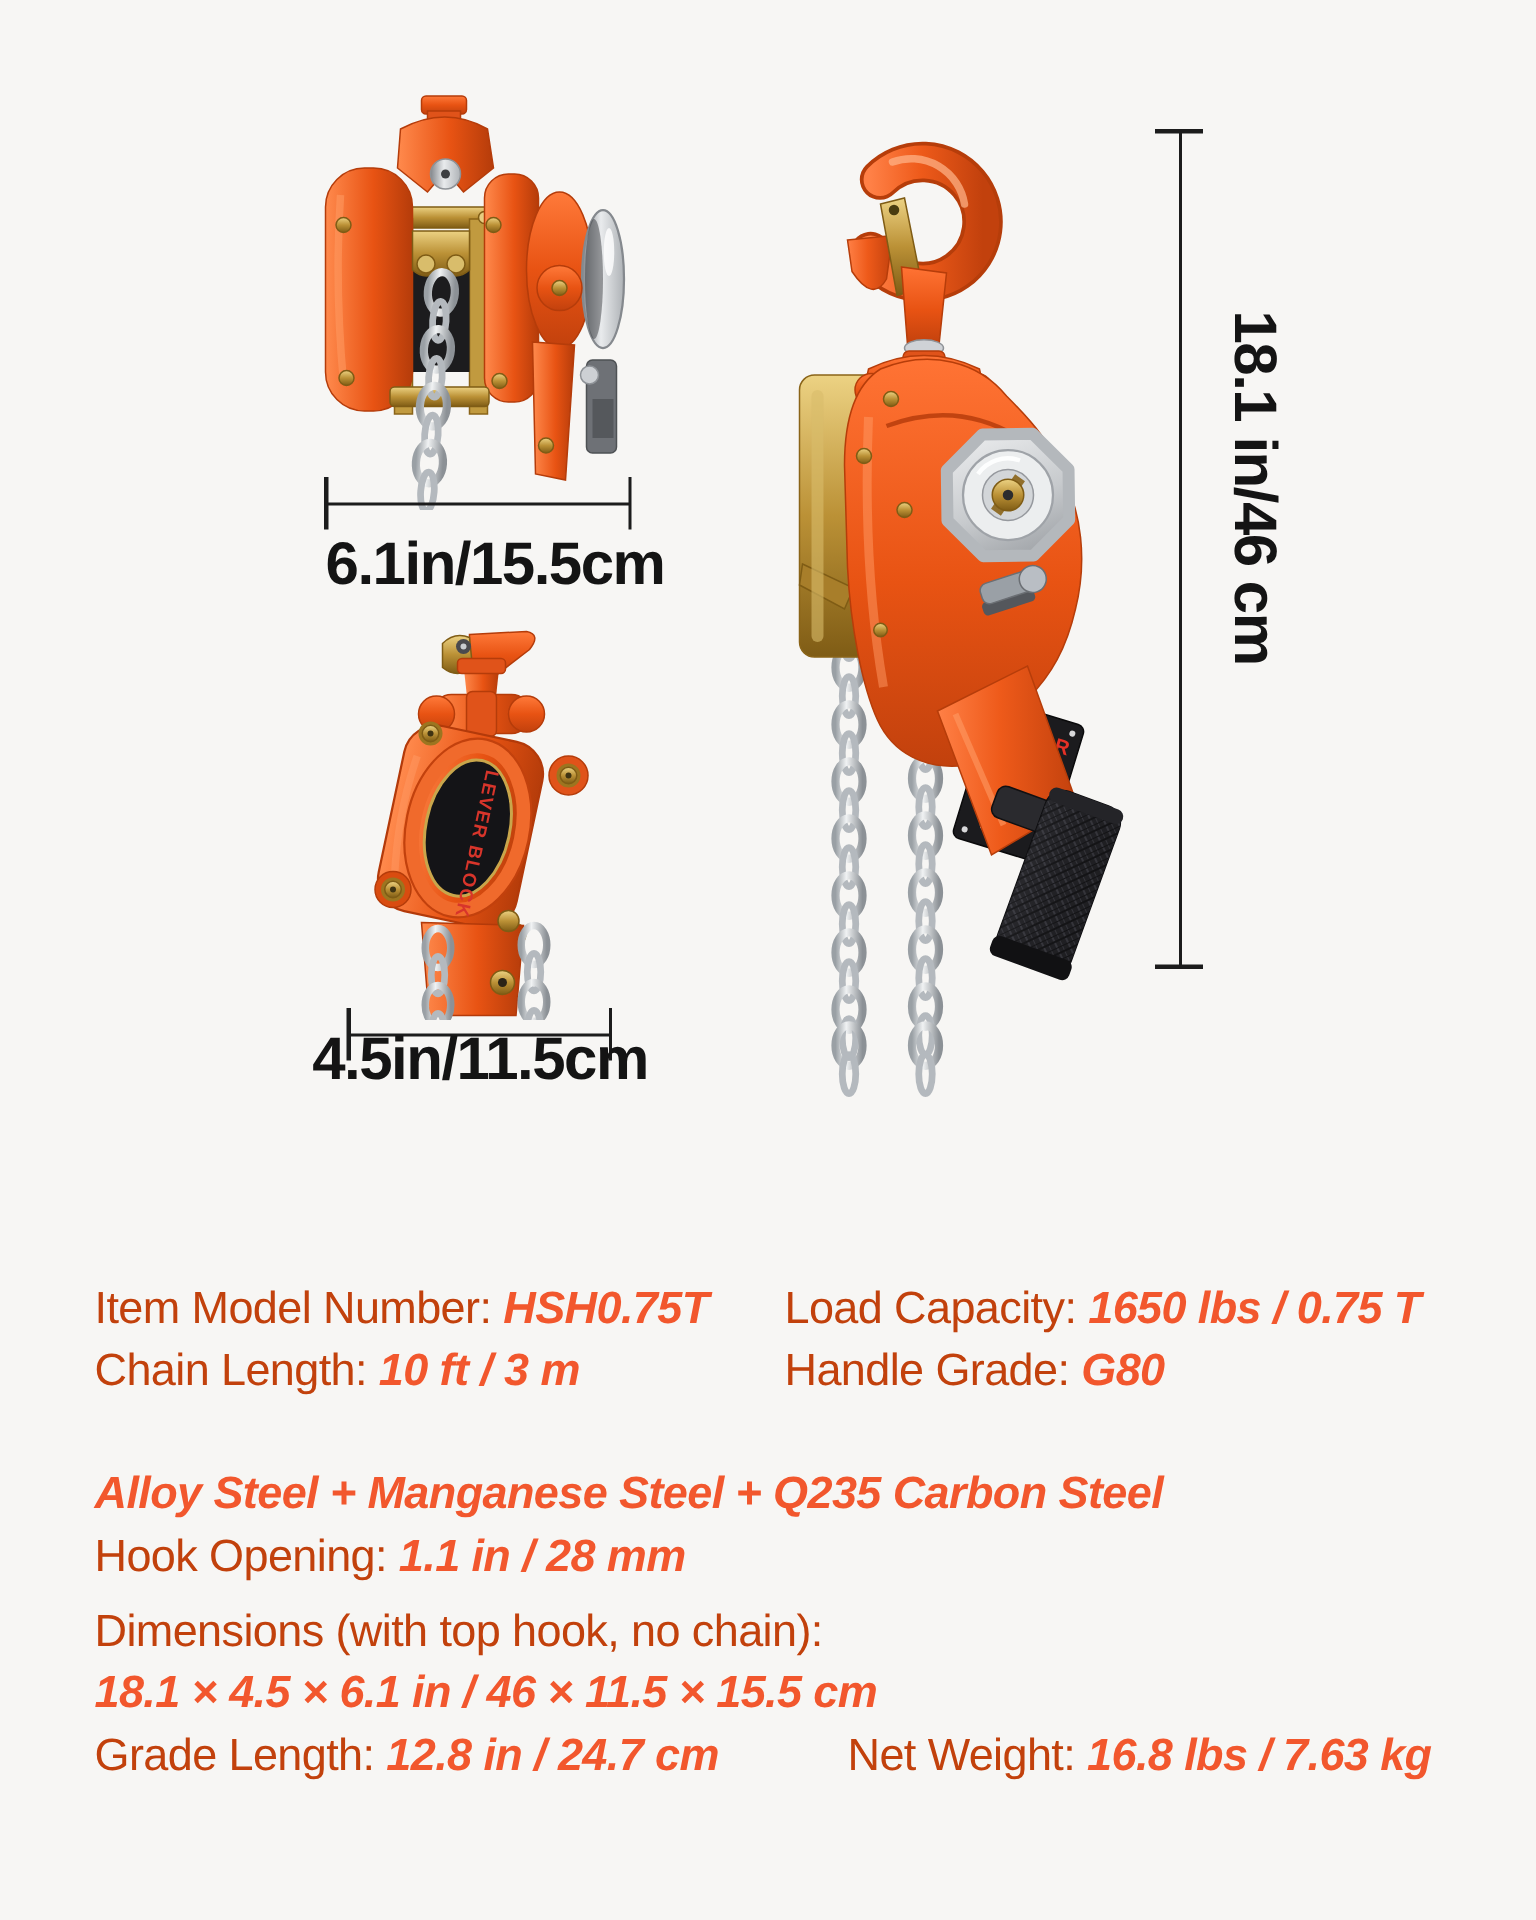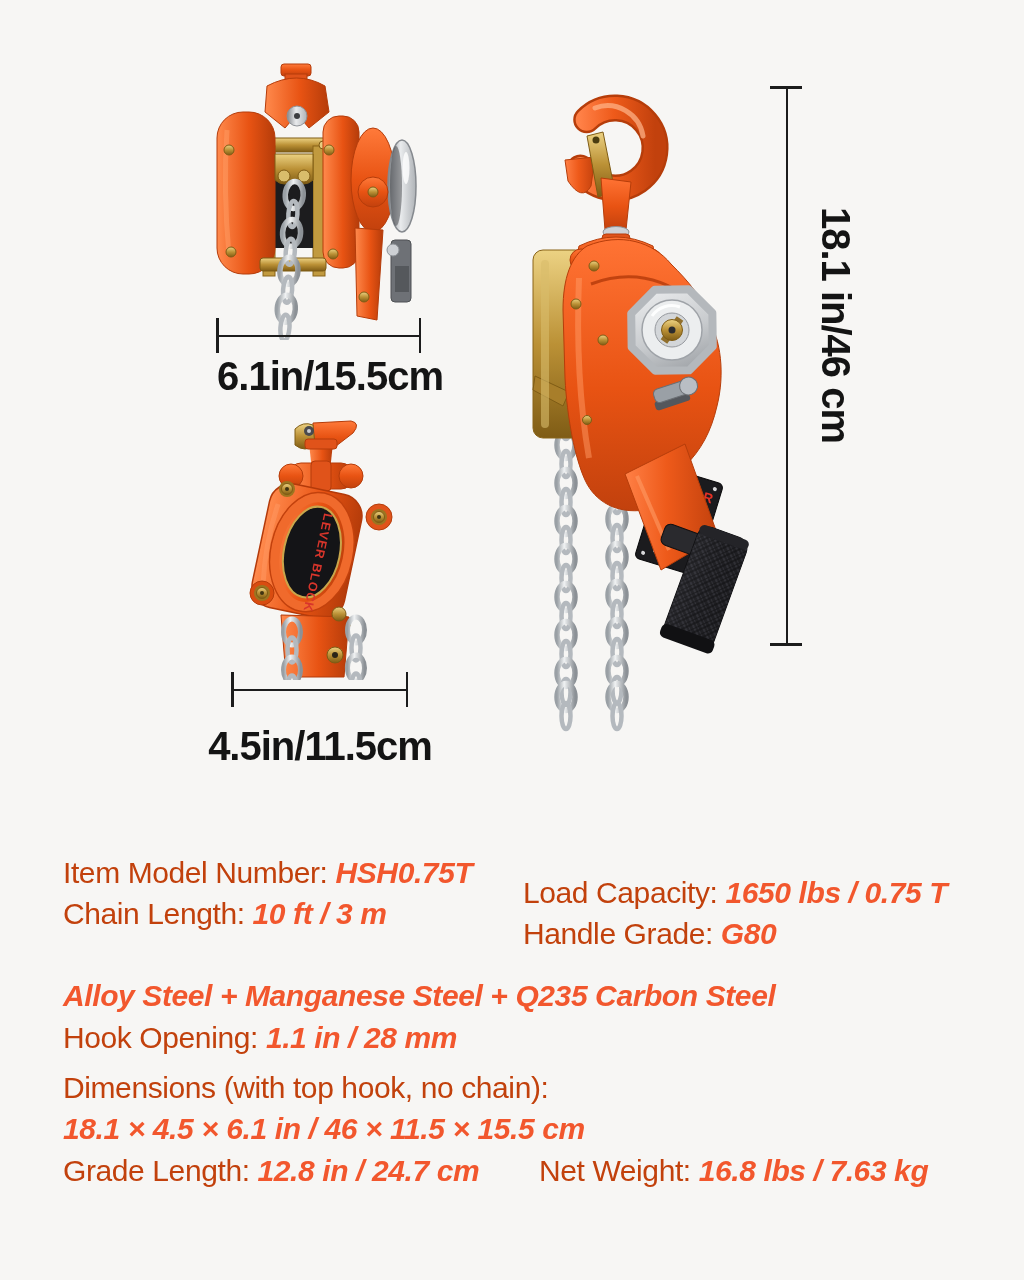--- a/index.html
+++ b/index.html
@@ -9,22 +9,22 @@
   
   .dim-line{position:absolute;background:#1c1c1c;}
   .dim-label{position:absolute;font-weight:700;font-size:40px;letter-spacing:-1px;color:#141414;
              text-align:center;white-space:nowrap;}
   .dim-label.vertical{transform:rotate(90deg);transform-origin:top left;}
   
   .spec-row{position:absolute;left:63px;width:940px;font-size:30px;letter-spacing:-0.4px;
             color:#1a1a1a;white-space:nowrap;line-height:40px;}
   .spec-row .label{font-weight:500;color:#c2410c;}
   .spec-row .value{font-weight:700;color:#f2572d;font-style:italic;}
-  .spec-row .col2{position:absolute;left:460px;margin-top:20px;}
-  .spec-row .col2b{position:absolute;left:476px;}
+  .spec-row .col2{position:absolute;left:460px;}
+  .spec-row .col2b{position:absolute;left:502px;}
 </style>
 </head>
 <body>
 
 <div class="canvas">
 
   <svg class="abs" style="left:205px;top:50px" width="230" height="290" viewBox="0 0 230 290">
     <defs>
       <linearGradient id="s-oG" x1="0" y1="0" x2="0" y2="1">
         <stop offset="0" stop-color="#ff7a3a"></stop>
@@ -209,21 +209,21 @@
     </g>
     <g transform="translate(131,204)">
       <use href="#f-clk" y="0"></use>
         <use href="#f-clk" y="38"></use>
     </g>
   </svg>
 
   <div class="dim-line" style="left:231px;top:672px;width:2.5px;height:35px"></div>
   <div class="dim-line" style="left:405.5px;top:672px;width:2.5px;height:35px"></div>
   <div class="dim-line" style="left:232px;top:688.5px;width:176px;height:2.5px"></div>
-  <div class="dim-label" style="left:170px;top:724px;width:300px">4.5in/11.5cm</div>
+  <div class="dim-label" style="left:170px;top:684px;width:300px">4.5in/11.5cm</div>
 
   <svg class="abs" style="left:495px;top:78px" width="270" height="670" viewBox="0 0 270 670">
     <defs>
       <linearGradient id="m-oG" x1="0" y1="0" x2="1" y2="0">
         <stop offset="0" stop-color="#ff8046"></stop>
           <stop offset=".45" stop-color="#ee5a1a"></stop>
           <stop offset="1" stop-color="#c2410d"></stop>
       </linearGradient>
       <linearGradient id="m-oG2" x1="0" y1="0" x2="0" y2="1">
         <stop offset="0" stop-color="#ff7334"></stop>

